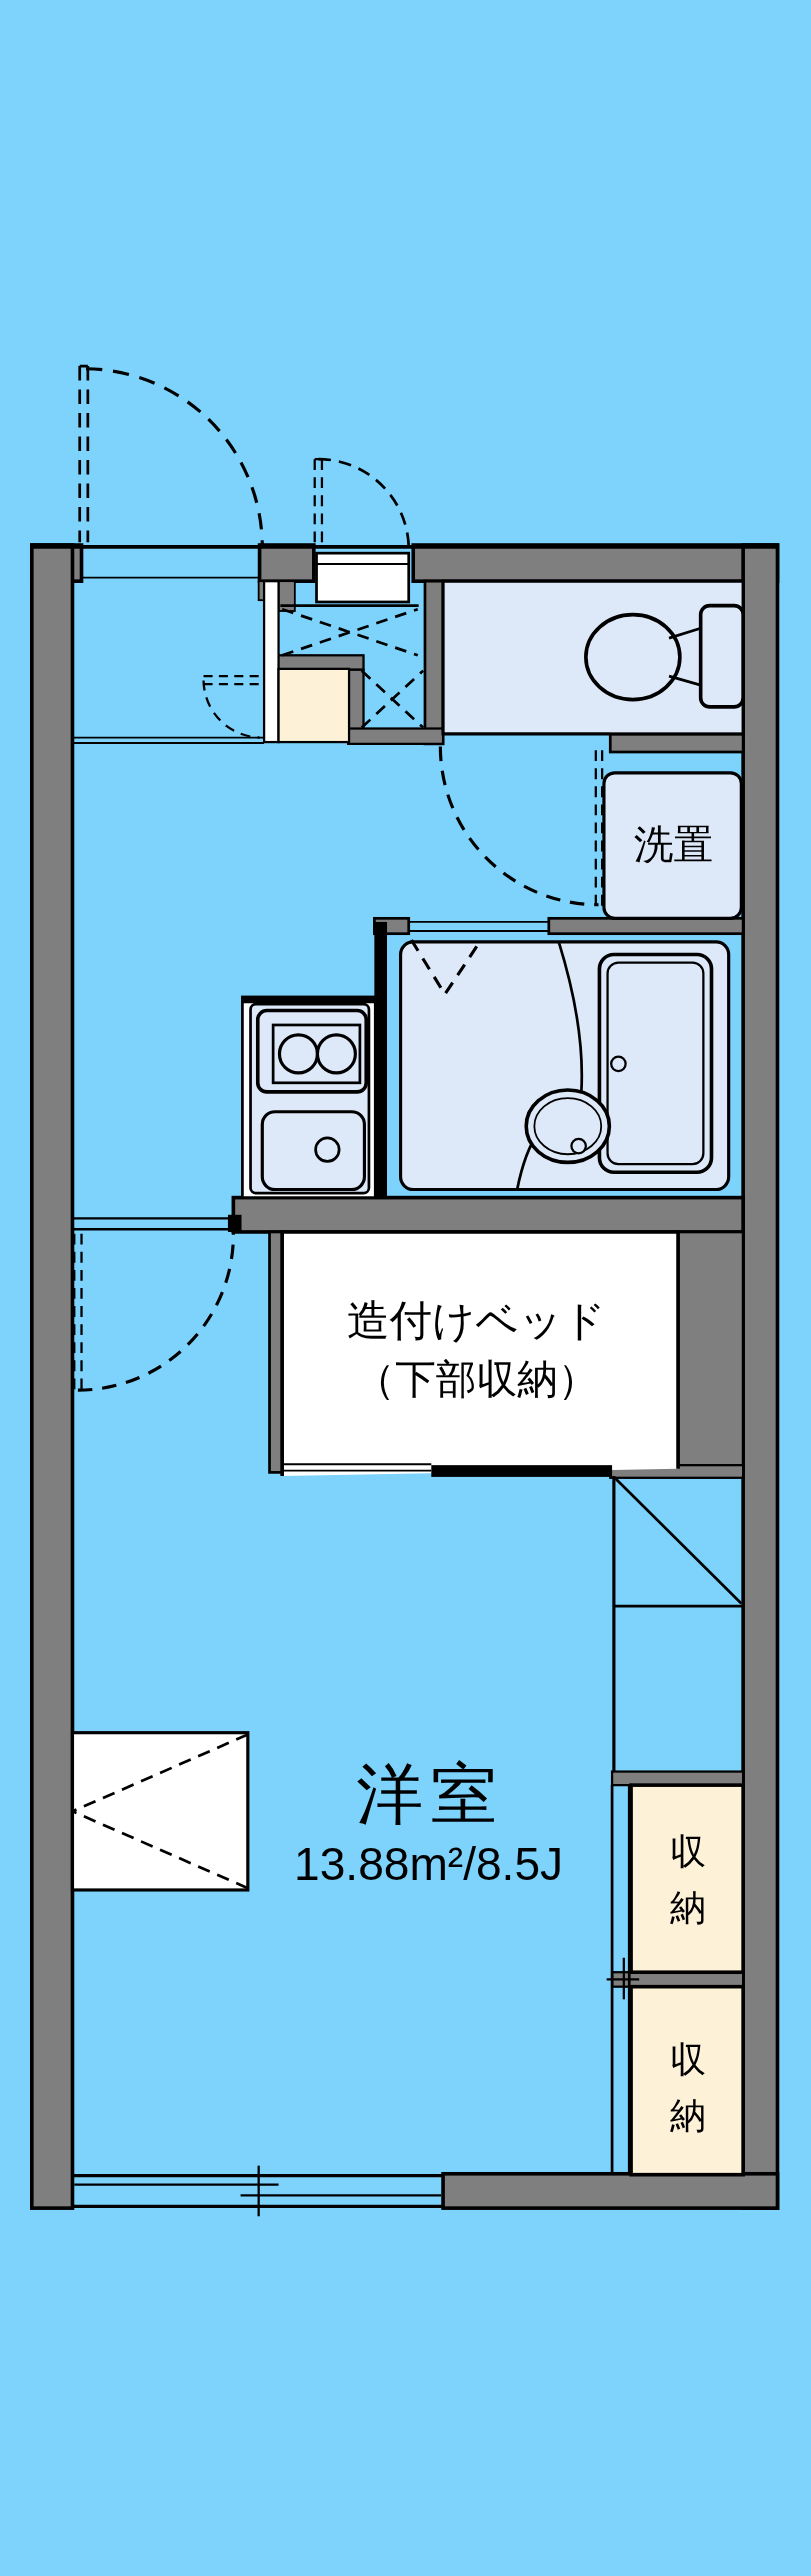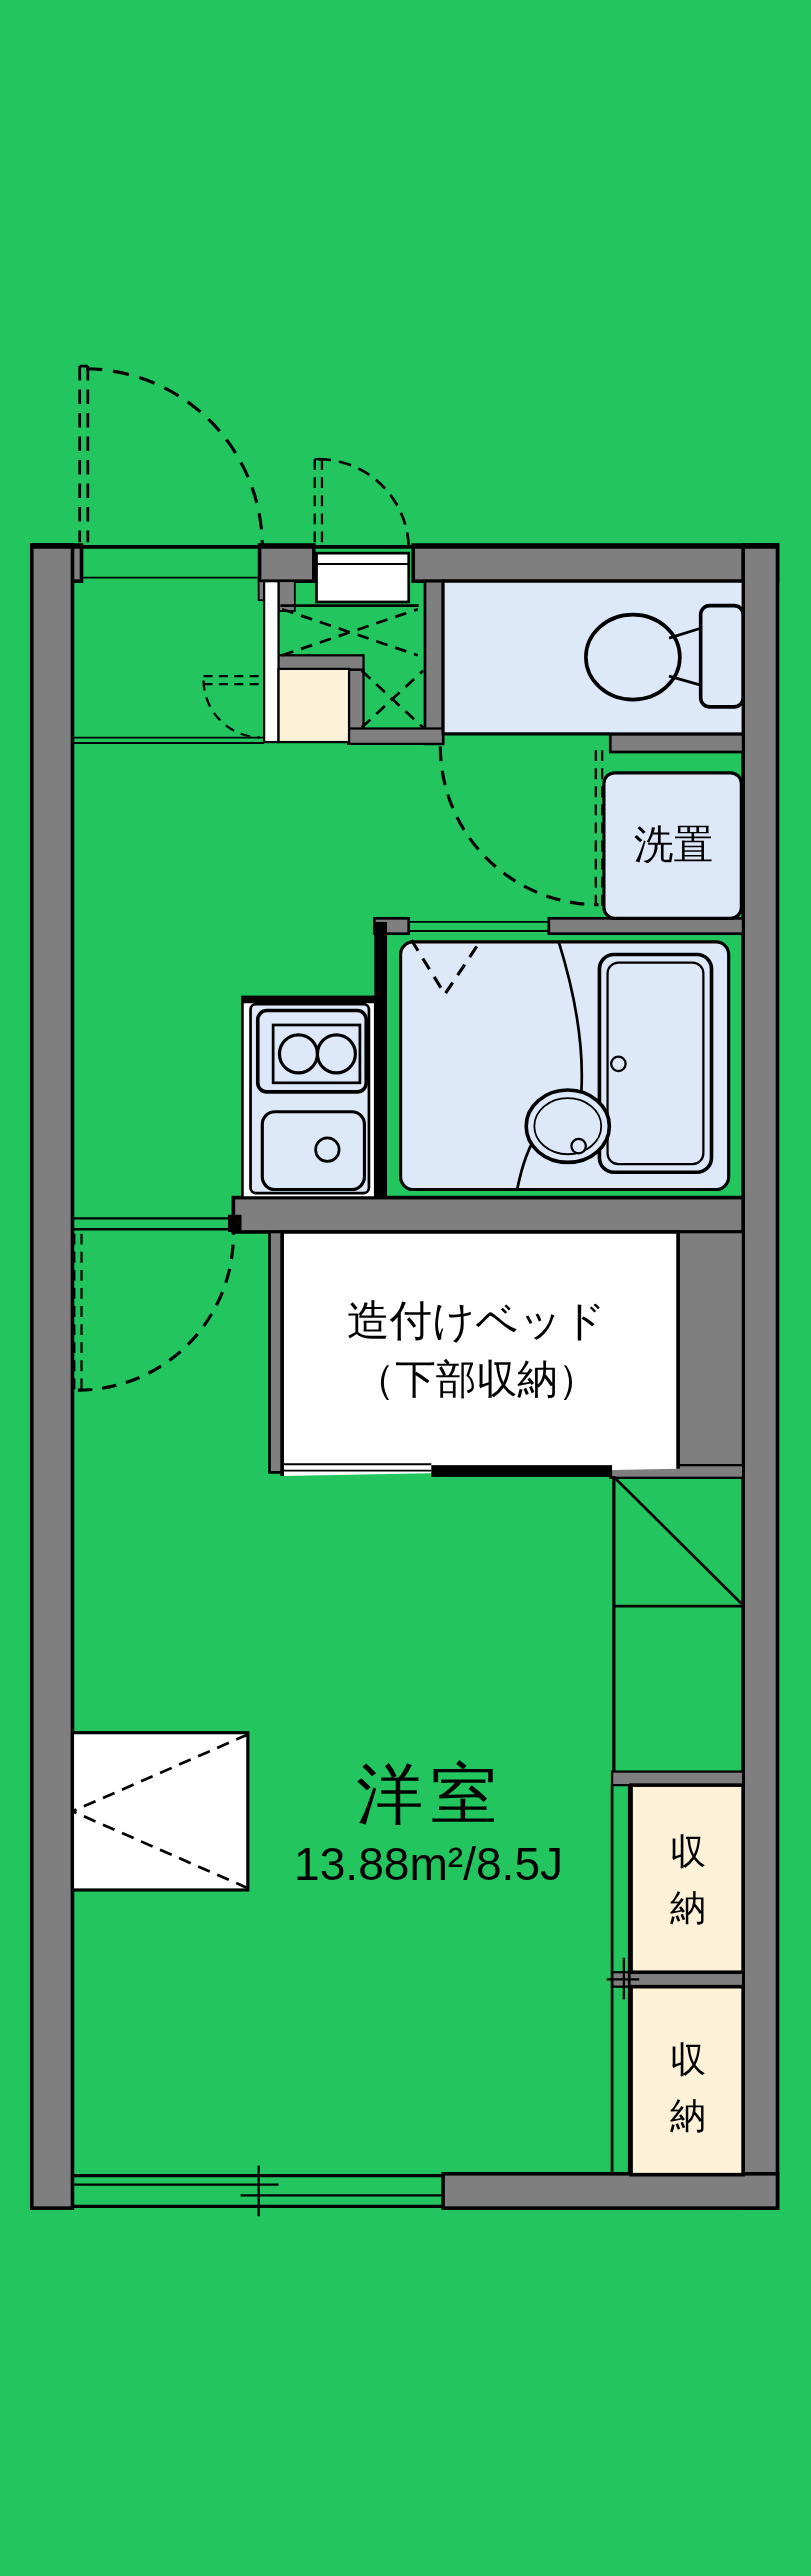--- a/index.html
+++ b/index.html
@@ -1,16 +1,16 @@
 <!DOCTYPE html>
 <html style="font-size:14.5px"><head>
 <meta charset="utf-8">
 <style>
   html,body{margin:0;padding:0;background:#ffffff;}
-  #canvas{position:relative;width:812px;height:2576px;background:#22c55e;overflow:hidden;}
+  #canvas{position:relative;width:812px;height:2576px;background:#7dd3fc;overflow:hidden;}
   svg text{font-family:"Liberation Sans","DejaVu Sans",sans-serif;fill:#000000;}
 </style>
 </head>
 <body>
 
 <div id="canvas">
 <svg width="812" height="2576" viewBox="0 0 898 2850" xmlns="http://www.w3.org/2000/svg">
 
   <rect x="35" y="603" width="55" height="40" stroke="#000" stroke-width="4" fill="#7f7f7f"></rect>
   <rect x="287" y="603" width="60" height="40" stroke="#000" stroke-width="4" fill="#7f7f7f"></rect>

